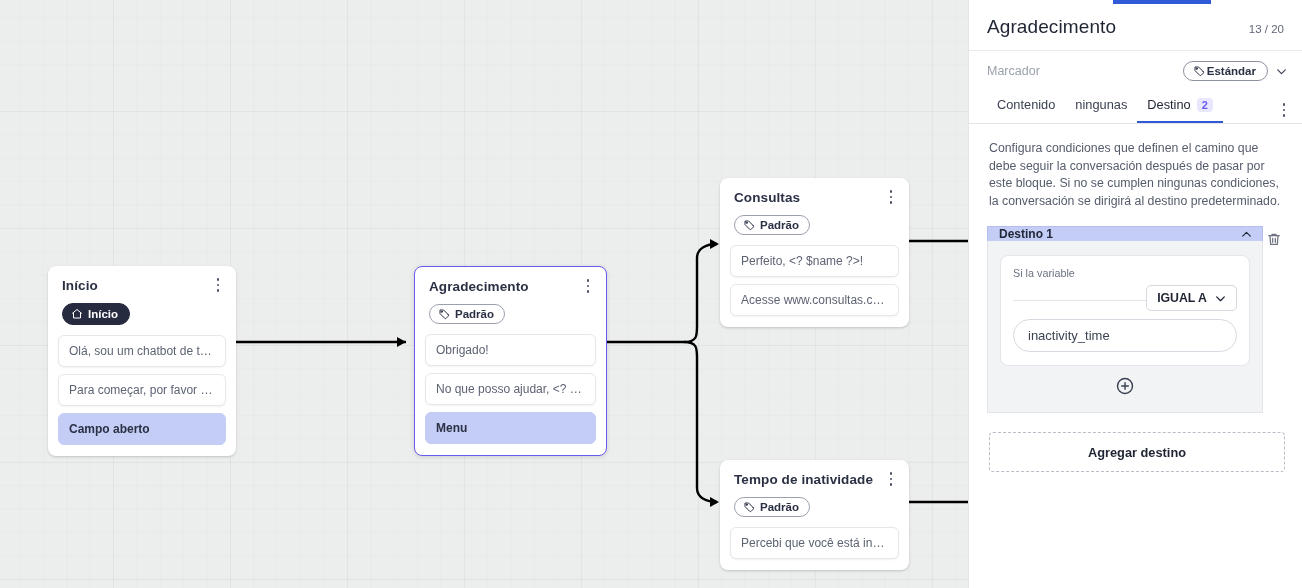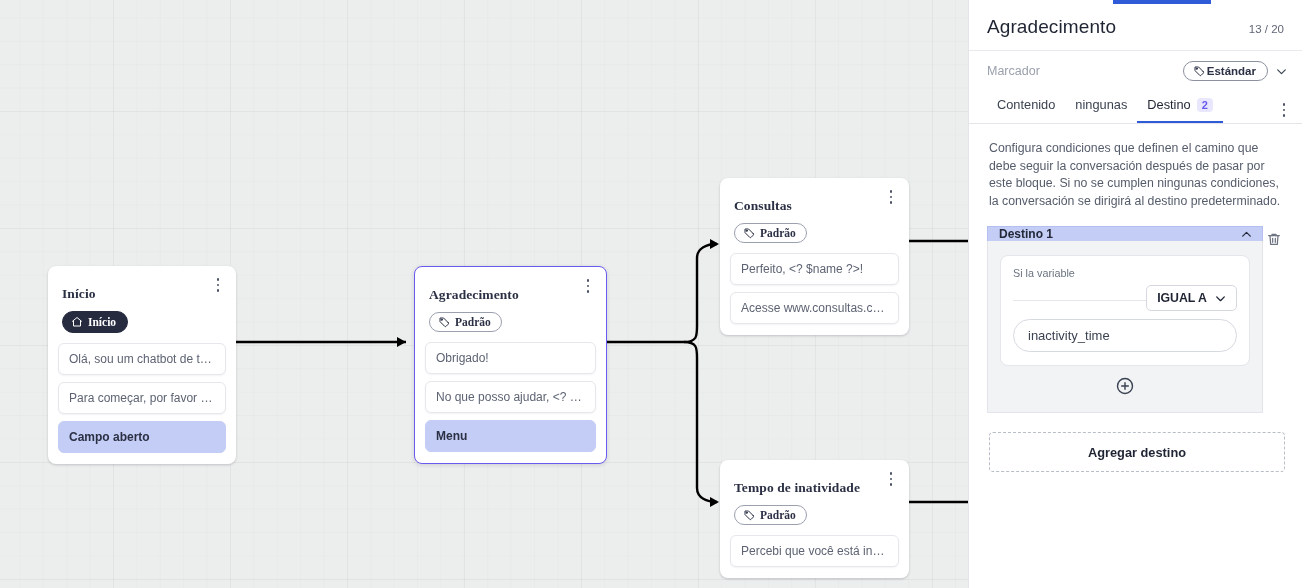--- a/index.html
+++ b/index.html
@@ -32,21 +32,21 @@
     position: absolute;
     background: #ffffff;
     border-radius: 8px;
     box-shadow: 0 1px 3px rgba(16,24,40,0.12), 0 1px 2px rgba(16,24,40,0.08);
     padding: 0;
   }
   .node.selected {
     border: 1.6px solid #6a5bf0;
     box-shadow: 0 1px 4px rgba(16,24,40,0.14);
   }
-  .node-head { padding: 20px 12px 10px 14px; position: relative; font-family: Liberation Serif, serif; }
+  .node-head { padding: 12px 12px 10px 14px; position: relative; }
   .node-title {
     font-size: 13.5px; color: #2b3044; font-weight: 600;
     letter-spacing: 0.1px; line-height: 16px;
   }
   .kebab {
     position: absolute; right: 10px; top: 11px;
     width: 16px; height: 16px; cursor: pointer;
     display: flex; flex-direction: column; align-items: center;
     justify-content: center; gap: 2.5px;
   }

